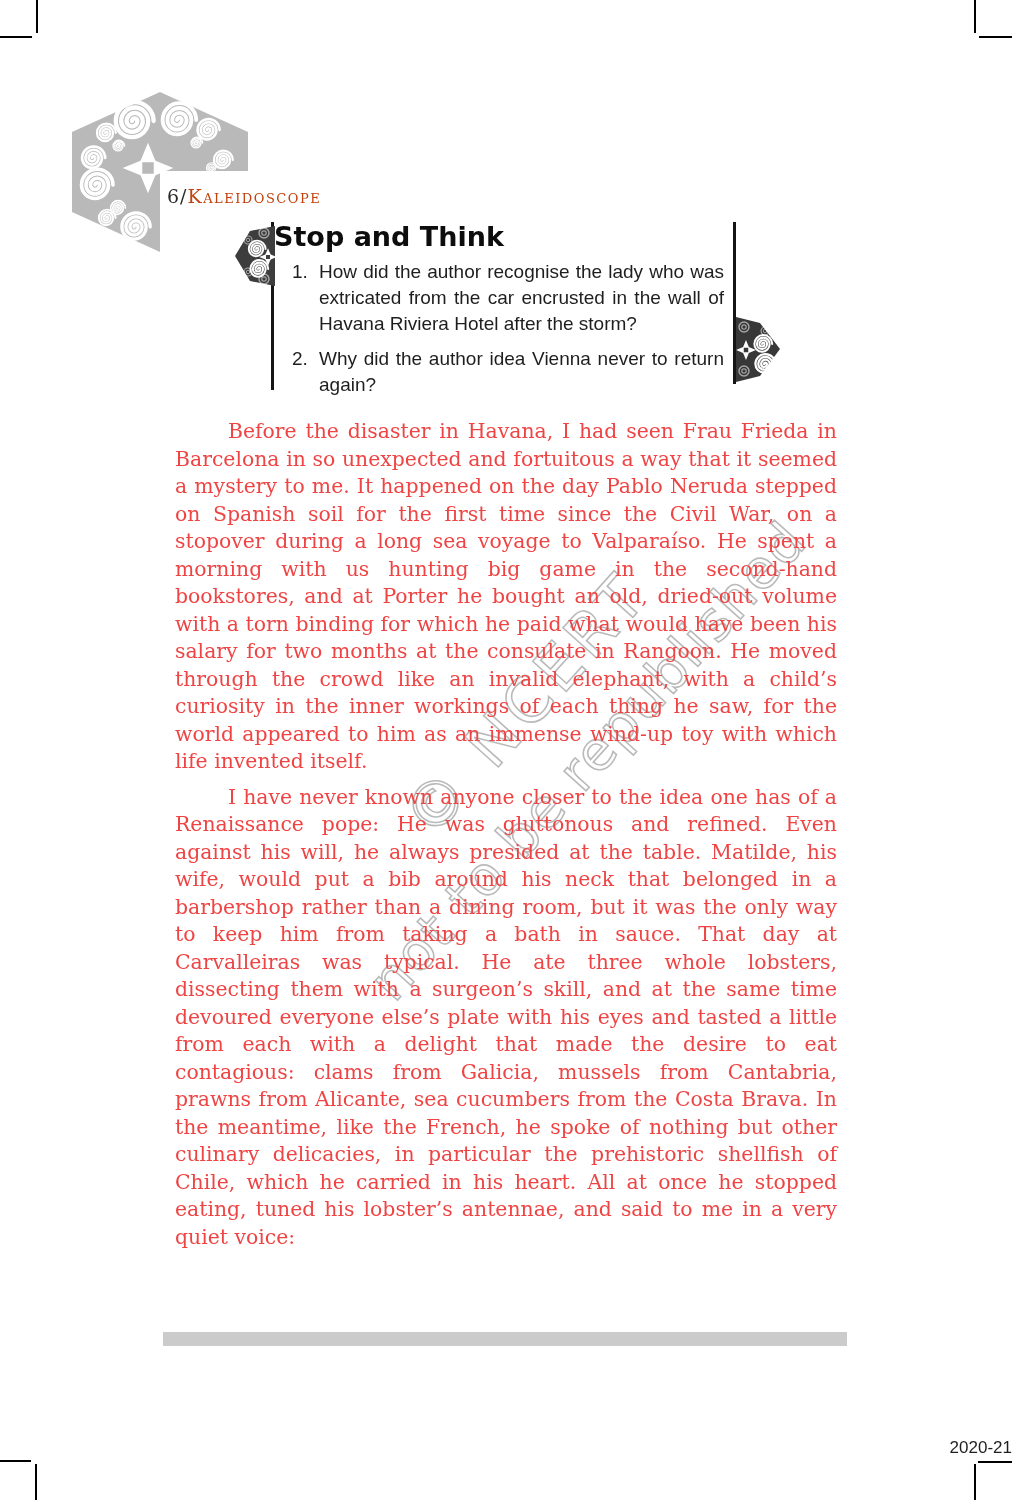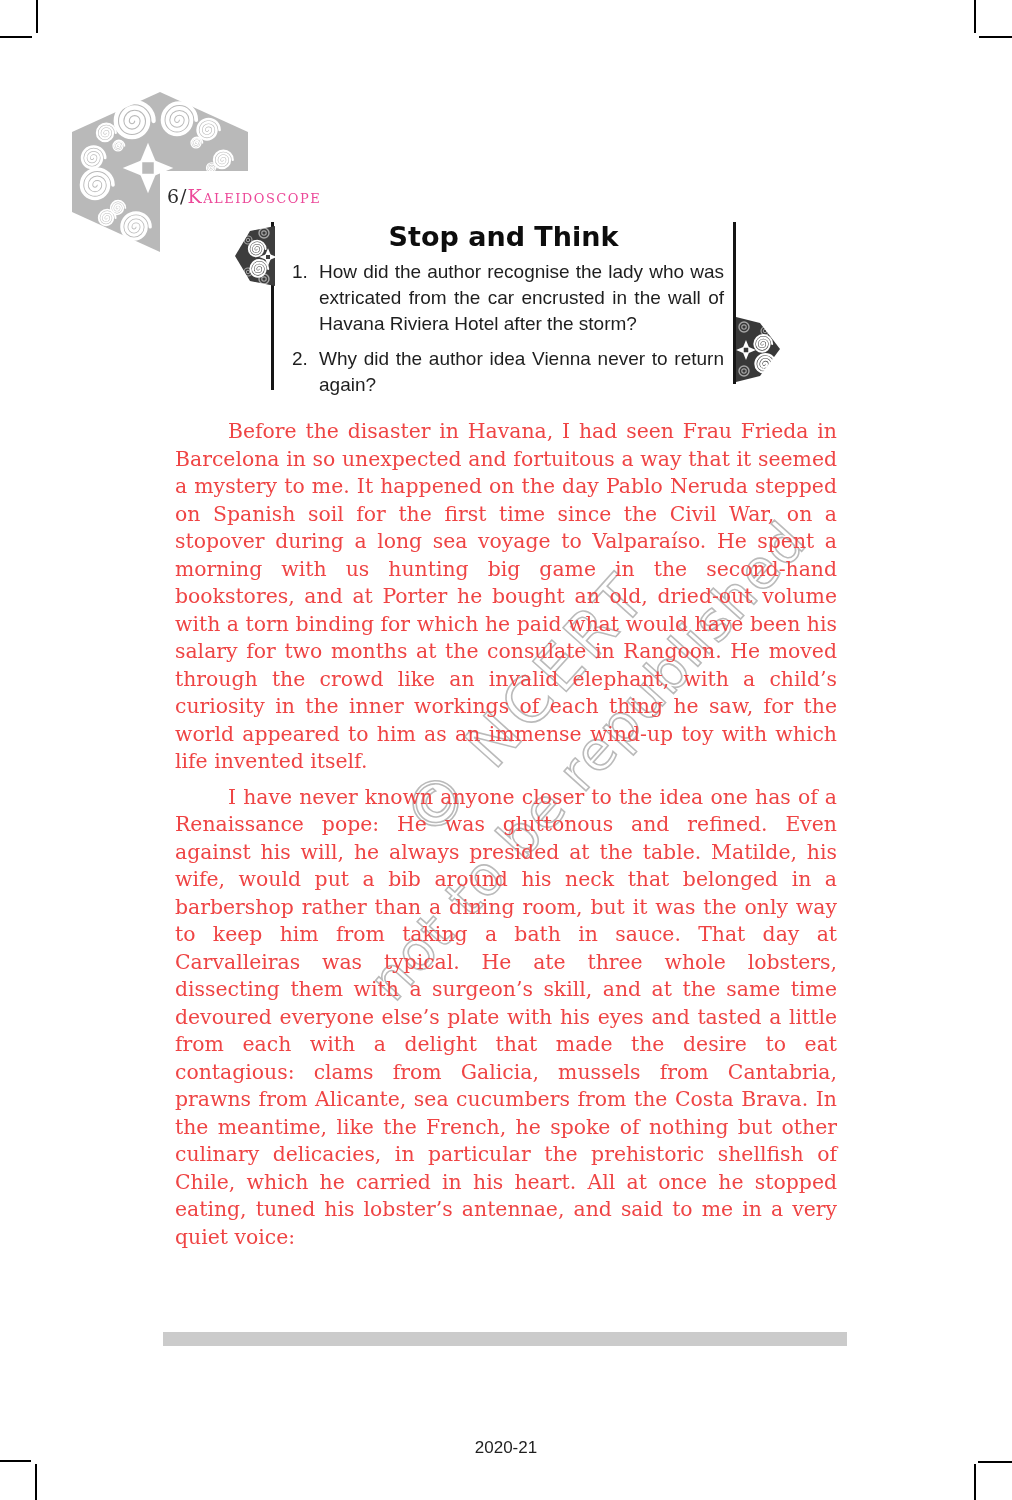--- a/index.html
+++ b/index.html
@@ -7,27 +7,27 @@
         font-family:"DejaVu Serif", serif;color:#1b1b1b;}
 
   
   .crop{position:absolute;background:#000;}
 
   
   .hex-ornament{position:absolute;left:72px;top:92px;}
   .header-label{position:absolute;left:161px;top:173px;width:175px;height:34px;background:#ffffff;
                 display:flex;align-items:flex-end;padding-left:6px;box-sizing:border-box;}
   .header-label .num{font-size:19px;color:#2a2a2a;letter-spacing:1px;}
-  .header-label .sc{font-size:19px;color:#ec4899;font-variant:small-caps;letter-spacing:1.5px;margin-top:24px;}
+  .header-label .sc{font-size:19px;color:#c2410c;font-variant:small-caps;letter-spacing:1.5px;margin-top:24px;}
 
   
   .st-bar{position:absolute;width:3px;background:#151515;}
   .st-bar.left{left:271px;top:222px;height:168px;}
   .st-bar.right{left:733px;top:222px;height:162px;}
-  .st-title{position:absolute;left:274px;top:221px;width:459px;text-align:center;
+  .st-title{position:absolute;left:274px;top:221px;width:459px;text-align:left;
             font-family:"DejaVu Sans", sans-serif;font-weight:800;font-size:27px;color:#0d0d0d;}
   .st-questions{position:absolute;left:292px;top:259px;width:432px;margin:0;padding:0;list-style:none;
                 font-family:"Liberation Sans", sans-serif;font-size:19px;line-height:26px;color:#1e1e1e;}
   .st-questions li{display:flex;margin:0 0 9px 0;}
   .st-questions .qnum{flex:0 0 27px;}
   .st-questions .qtext{flex:1;text-align:justify;}
   .pent{position:absolute;}
   .pent.left{left:235px;top:224px;}
   .pent.right{left:736px;top:314px;}
 
@@ -39,21 +39,21 @@
   
   .watermark{position:absolute;left:185px;top:655px;width:740px;text-align:center;z-index:1;
              transform:rotate(-48deg);pointer-events:none;
              font-family:"DejaVu Sans", sans-serif;color:rgba(255,255,255,0.08);
              -webkit-text-stroke:1.6px rgba(163,163,163,0.75);}
   .watermark .wl1{font-size:62px;letter-spacing:6px;}
   .watermark .wl2{font-size:54px;letter-spacing:2px;margin-top:16px;white-space:nowrap;}
 
   
   .divider-bar{position:absolute;left:163px;top:1332px;width:684px;height:14px;background:#cbcbcb;}
-  .footer-year{position:absolute;left:0;top:1438px;width:1012px;text-align:center;
+  .footer-year{position:absolute;left:0;top:1438px;width:1012px;text-align:right;
                font-family:"Liberation Sans", sans-serif;font-size:17px;color:#1f1f1f;}
 </style>
 </head>
 <body>
 
 <div class="page">
 
   <svg width="0" height="0" style="position:absolute" aria-hidden="true">
     <defs>
       <g id="spiral">

